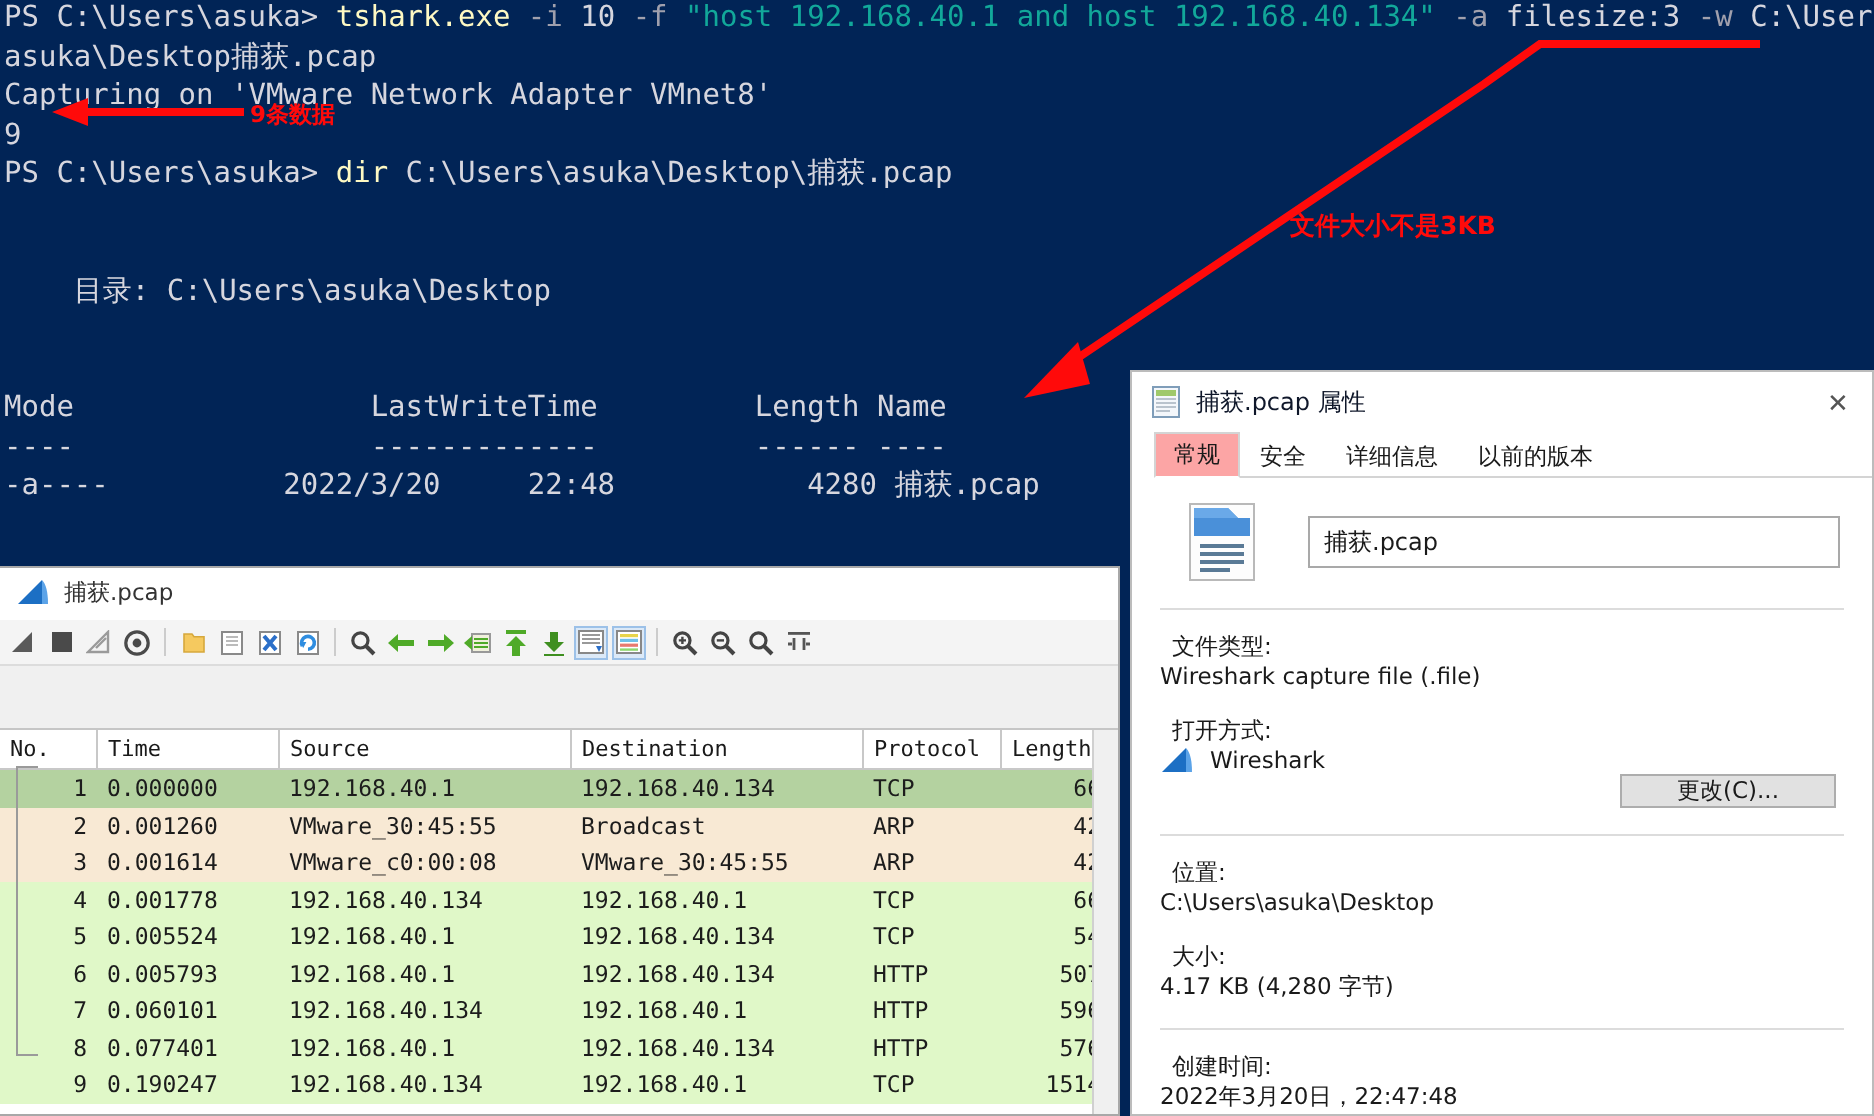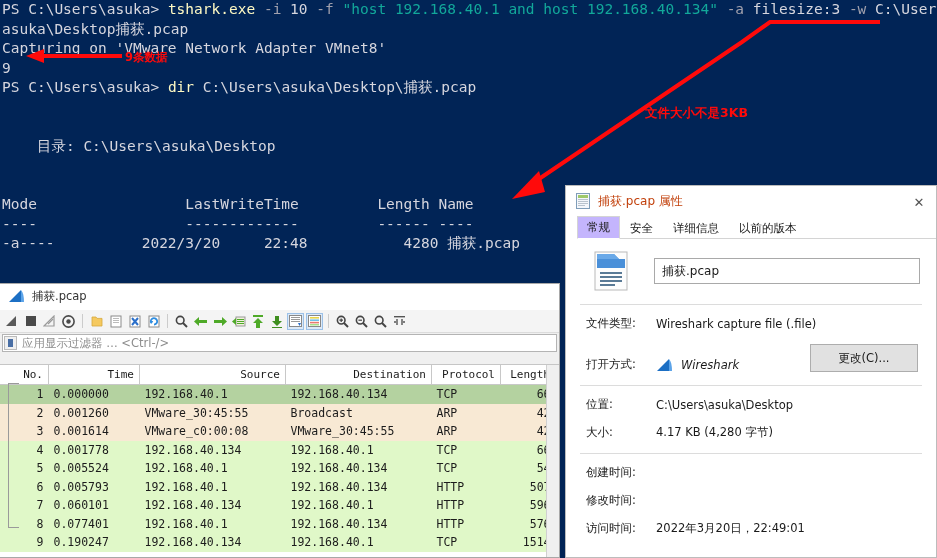--- a/index.html
+++ b/index.html
@@ -63,21 +63,21 @@
     font-family:"DejaVu Sans","Liberation Sans",sans-serif;}
 
   
   #pkt-wrap{position:absolute;left:0;top:80px;right:0;bottom:0;background:#fff;
     border-top:1px solid #c6c6c6;display:flex;}
   #pkt-area{flex:1 1 auto;overflow:hidden;position:relative;}
   table#pkt{border-collapse:collapse;width:556px;table-layout:fixed;
     font-family:"DejaVu Sans Mono","Liberation Mono",monospace;font-size:11.5px;}
   table#pkt th{
     background:#ffffff;border-right:1px solid #c8c8c8;border-bottom:1px solid #c8c8c8;
-    font-weight:normal;text-align:right;padding:2px 5px;color:#1a1a1a;height:15px;
+    font-weight:normal;text-align:left;padding:2px 5px;color:#1a1a1a;height:15px;
     font-size:11px;
   }
   table#pkt td{padding:1px 5px;color:#1c1c1c;height:16.5px;white-space:nowrap;
     overflow:hidden;}
   .col-no{width:38px;}
   .col-time{width:80px;}
   .col-src{width:135px;}
   .col-dst{width:135px;margin-left:24px;}
   .col-proto{width:58px;}
   .col-len{width:auto;}
@@ -91,41 +91,41 @@
 
   
   #props{
     position:absolute;left:565px;top:185px;width:372px;height:373px;
     background:#ffffff;border:1px solid #bcbcbc;box-sizing:border-box;
     font-family:"DejaVu Sans","Liberation Sans",sans-serif;overflow:hidden;
   }
   #props-title{height:30px;display:flex;align-items:center;padding-left:10px;
     background:#ffffff;}
   #props-title .docicon{width:14px;height:16px;margin-right:8px;flex:0 0 auto;}
-  #props-title-text{font-size:12px;color:#c2410c;}
+  #props-title-text{font-size:12px;color:#0f172a;}
   #props-close{position:absolute;right:2px;top:6px;width:30px;height:20px;
     display:flex;align-items:center;justify-content:center;color:#555;font-size:13px;}
   #props-tabs{display:flex;align-items:flex-end;height:22px;margin-left:11px;
     border-bottom:1px solid #d4d4d4;padding-right:11px;}
   .ptab{font-size:11.5px;color:#1a1a1a;padding:3px 9px 3px 9px;
     border:1px solid transparent;border-bottom:none;position:relative;top:1px;}
-  .ptab.active{background:#c4b5fd;border-color:#d4d4d4;border-bottom:1px solid #fff;}
+  .ptab.active{background:#fca5a5;border-color:#d4d4d4;border-bottom:1px solid #fff;}
   #props-body{padding:12px 14px 0 14px;}
   #fname-row{display:flex;align-items:center;margin-bottom:13px;}
   #fileicon{width:34px;height:40px;margin-left:14px;margin-right:26px;flex:0 0 auto;}
   #fname-input{flex:1 1 auto;height:26px;border:1px solid #a9a9a9;background:#fff;
     display:flex;align-items:center;padding-left:7px;font-size:12px;color:#1a1a1a;
     box-sizing:border-box;margin-right:2px;}
   .hr{height:1px;background:#dcdcdc;margin:2px 0 11px 0;}
-  .prow{display:flex;align-items:flex-end;margin-bottom:13px;font-size:11.5px;}
+  .prow{display:flex;align-items:flex-start;margin-bottom:13px;font-size:11.5px;flex-direction:column;}
   .plabel{width:70px;flex:0 0 auto;color:#1a1a1a;margin-left:6px;}
   .pval{color:#1a1a1a;}
-  .pval-wire{display:flex;align-items:center;font-style:italic;}
+  .pval-wire{display:flex;align-items:center;}
   .pval-wire .ws-logo{margin-right:8px;}
-  #btn-change{margin-left:auto;width:108px;height:28px;background:#e1e1e1;
+  #btn-change{margin-left:auto;width:108px;height:17px;background:#e1e1e1;
     border:1px solid #adadad;display:flex;align-items:center;justify-content:center;
     font-size:11.5px;color:#1a1a1a;box-sizing:border-box;margin-right:4px;}
 </style>
 </head>
 <body>
 
 <div id="terminal"><div class="tline"><span class="c-white">PS C:\Users\asuka&gt; </span><span class="c-yellow">tshark.exe</span><span class="c-white"> </span><span class="c-gray">-i</span><span class="c-white"> 10 </span><span class="c-gray">-f</span><span class="c-white"> </span><span class="c-teal">"host 192.168.40.1 and host 192.168.40.134"</span><span class="c-white"> </span><span class="c-gray">-a</span><span class="c-white"> filesize:3 </span><span class="c-gray">-w</span><span class="c-white"> C:\Users\</span></div><div class="tline"><span class="c-white">asuka\Desktop捕获.pcap</span></div><div class="tline"><span class="c-white">Capturing on 'VMware Network Adapter VMnet8'</span></div><div class="tline"><span class="c-white">9</span></div><div class="tline"><span class="c-white">PS C:\Users\asuka&gt; </span><span class="c-yellow">dir</span><span class="c-white"> C:\Users\asuka\Desktop\捕获.pcap</span></div><div class="tline"><span class="c-white"></span></div><div class="tline"><span class="c-white"></span></div><div class="tline"><span class="c-white">    目录: C:\Users\asuka\Desktop</span></div><div class="tline"><span class="c-white"></span></div><div class="tline"><span class="c-white"></span></div><div class="tline"><span class="c-white">Mode                 LastWriteTime         Length Name</span></div><div class="tline"><span class="c-white">----                 -------------         ------ ----</span></div><div class="tline"><span class="c-white">-a----          2022/3/20     22:48           4280 捕获.pcap</span></div><div class="tline"><span class="c-white"></span></div><div class="tline"><span class="c-white"></span></div><div class="tline"><span class="c-white">PS C:\Users\asuka&gt;</span></div></div>
 
 <svg class="arrows">
 
@@ -282,26 +282,20 @@
     </span>
     <span class="tb">
       <svg width="13" height="12" viewBox="0 0 13 12">
           <rect x="1" y="1" width="11" height="1.4" fill="#555"></rect>
           <path d="M4 4 v6 M9 4 v6" stroke="#555" stroke-width="1.4"></path>
           <path d="M1 7 h2 M10 7 h2" stroke="#555" stroke-width="1.4"></path>
         </svg>
     </span>
   </div>
 
-  <div id="ws-filter">
-    <span id="filter-bookmark">
-        <i></i>
-      </span>
-    <span id="filter-text">应用显示过滤器 … &lt;Ctrl-/&gt;</span>
-  </div>
 
   <div id="pkt-wrap">
     <div id="pkt-area">
       <table id="pkt">
         <thead>
           <tr>
             <th class="col-no">No.</th>
             <th class="col-time">Time</th>
             <th class="col-src">Source</th>
             <th class="col-dst">Destination</th>
@@ -458,20 +452,21 @@
     <div class="prow">
       <span class="plabel">大小:</span>
       <span class="pval">4.17 KB (4,280 字节)</span>
     </div>
 
 
     <div class="hr"></div>
 
     <div class="prow">
       <span class="plabel">创建时间:</span>
+      <span class="pval">2022年3月20日，22:47:48</span>
     </div>
 
     <div class="prow">
       <span class="plabel">修改时间:</span>
     </div>
 
     <div class="prow">
       <span class="plabel">访问时间:</span>
       <span class="pval">2022年3月20日，22:49:01</span>
     </div>

